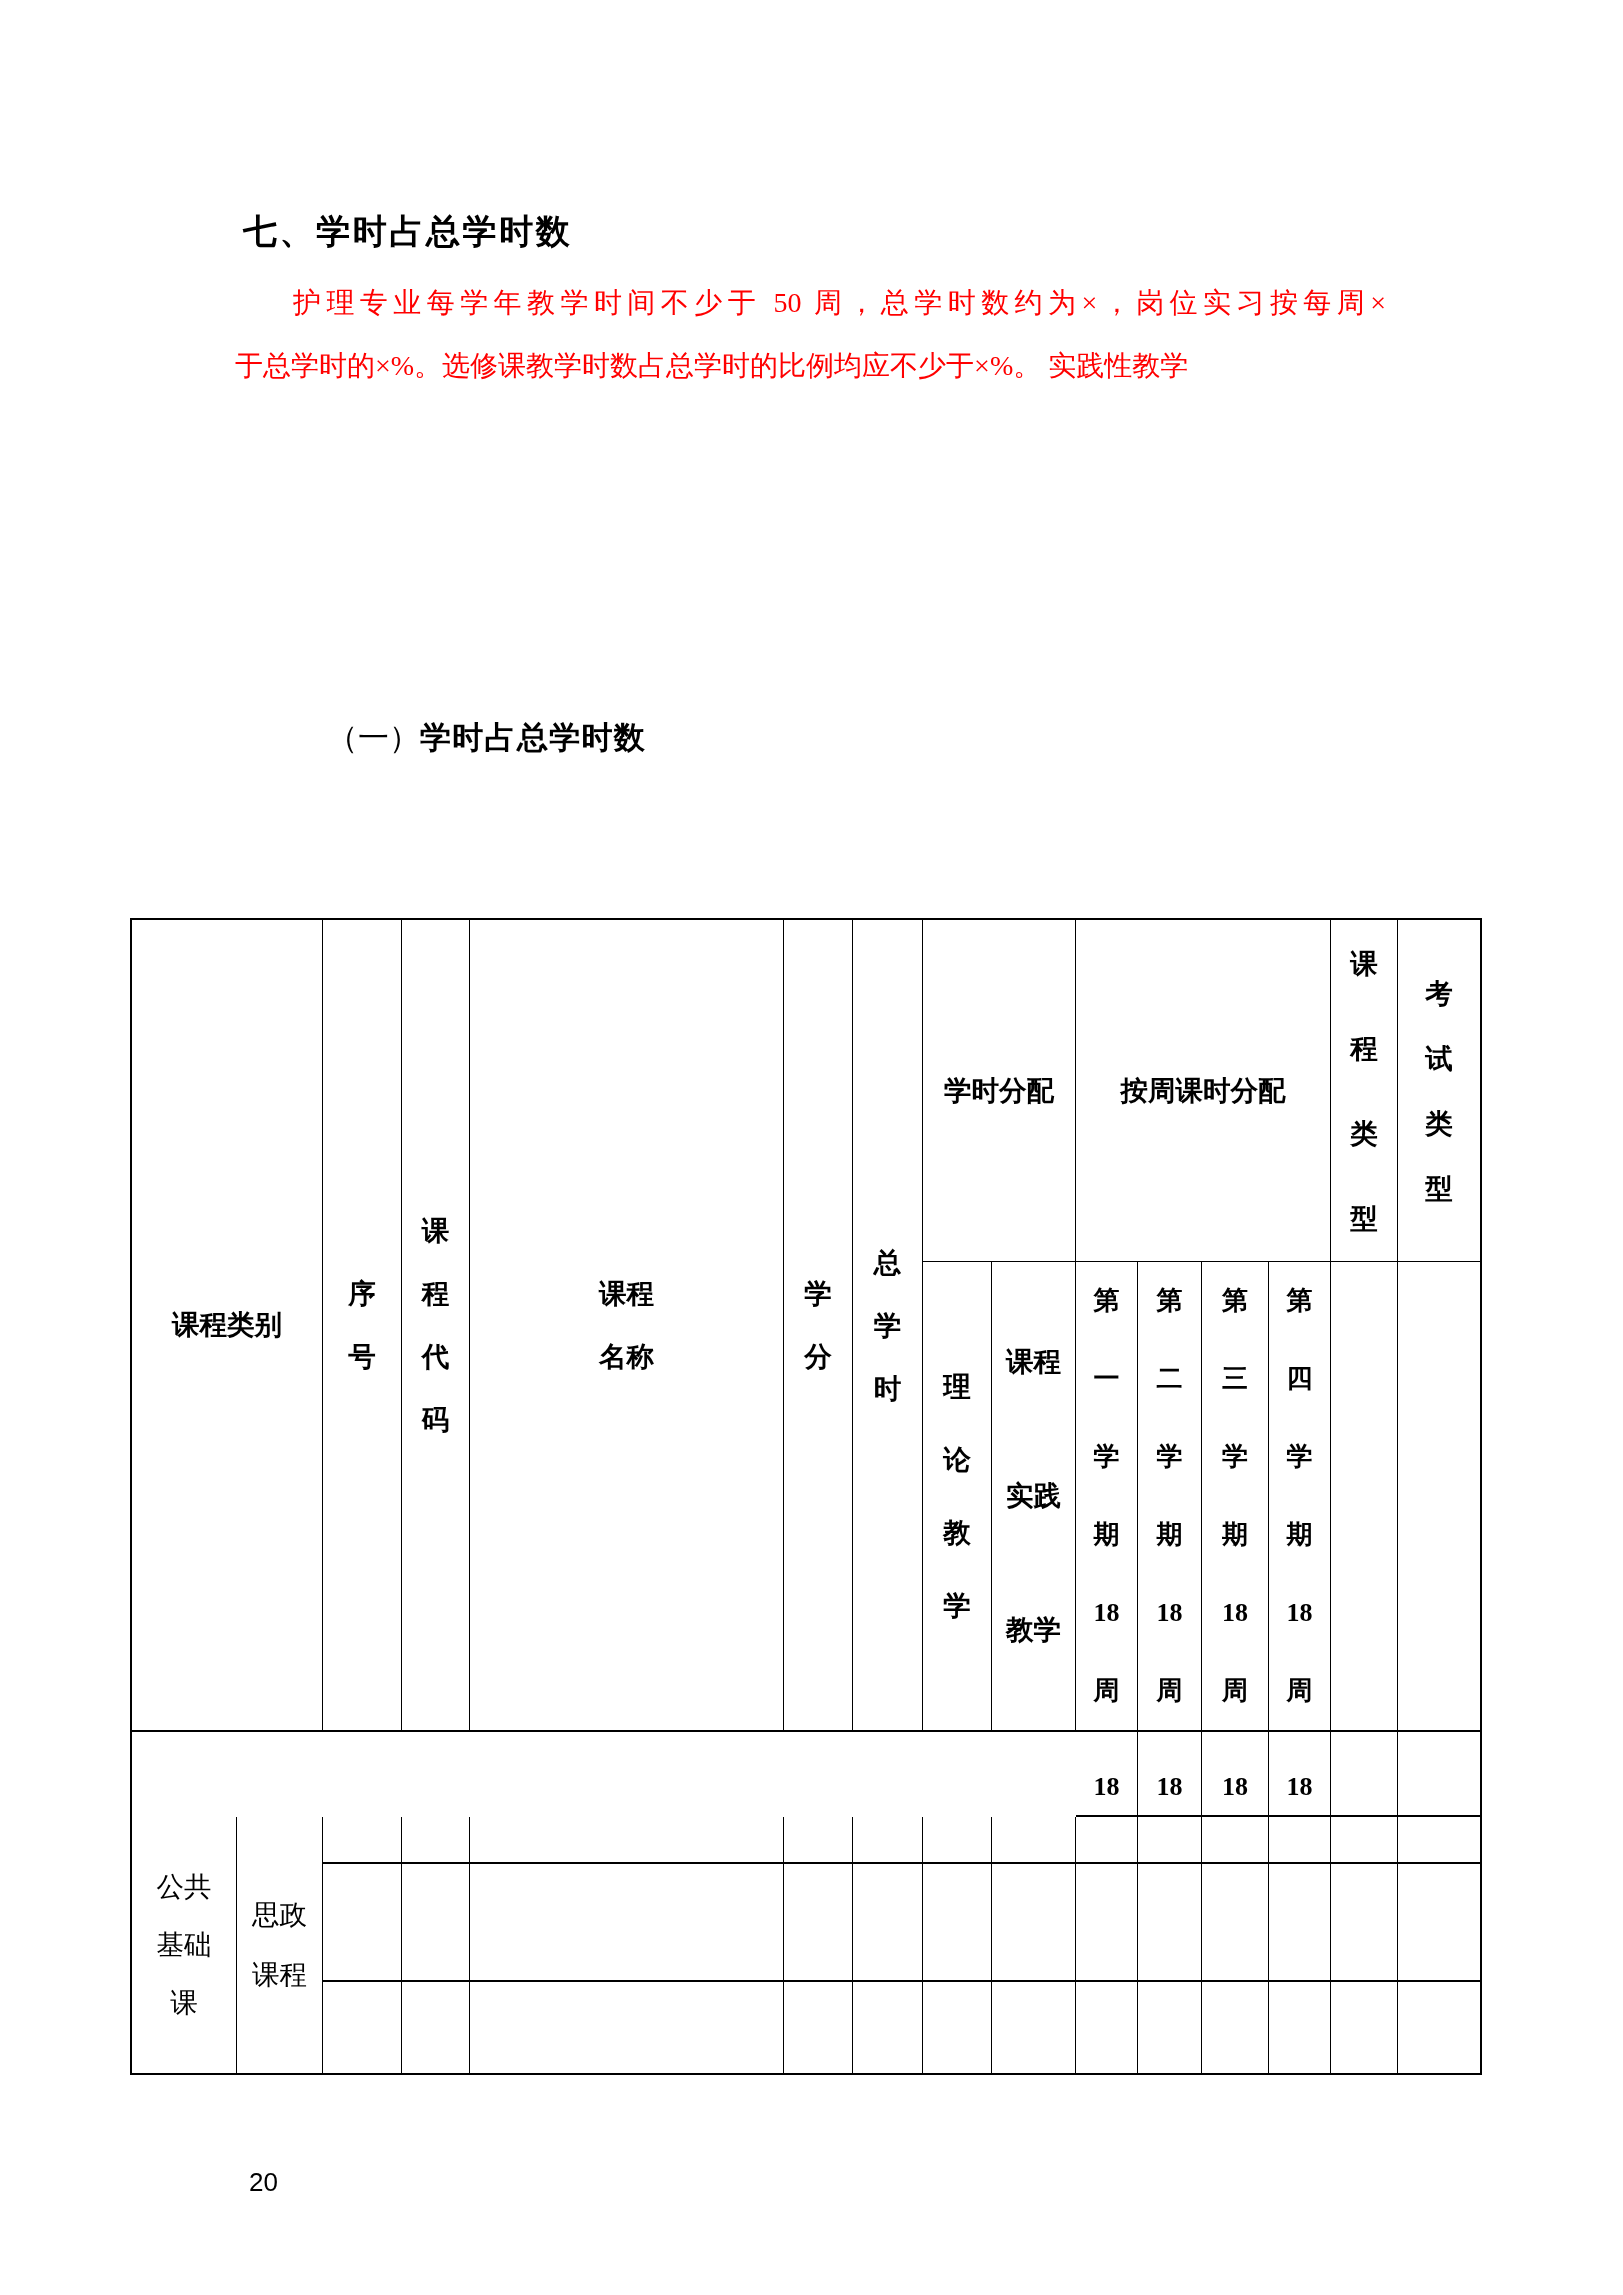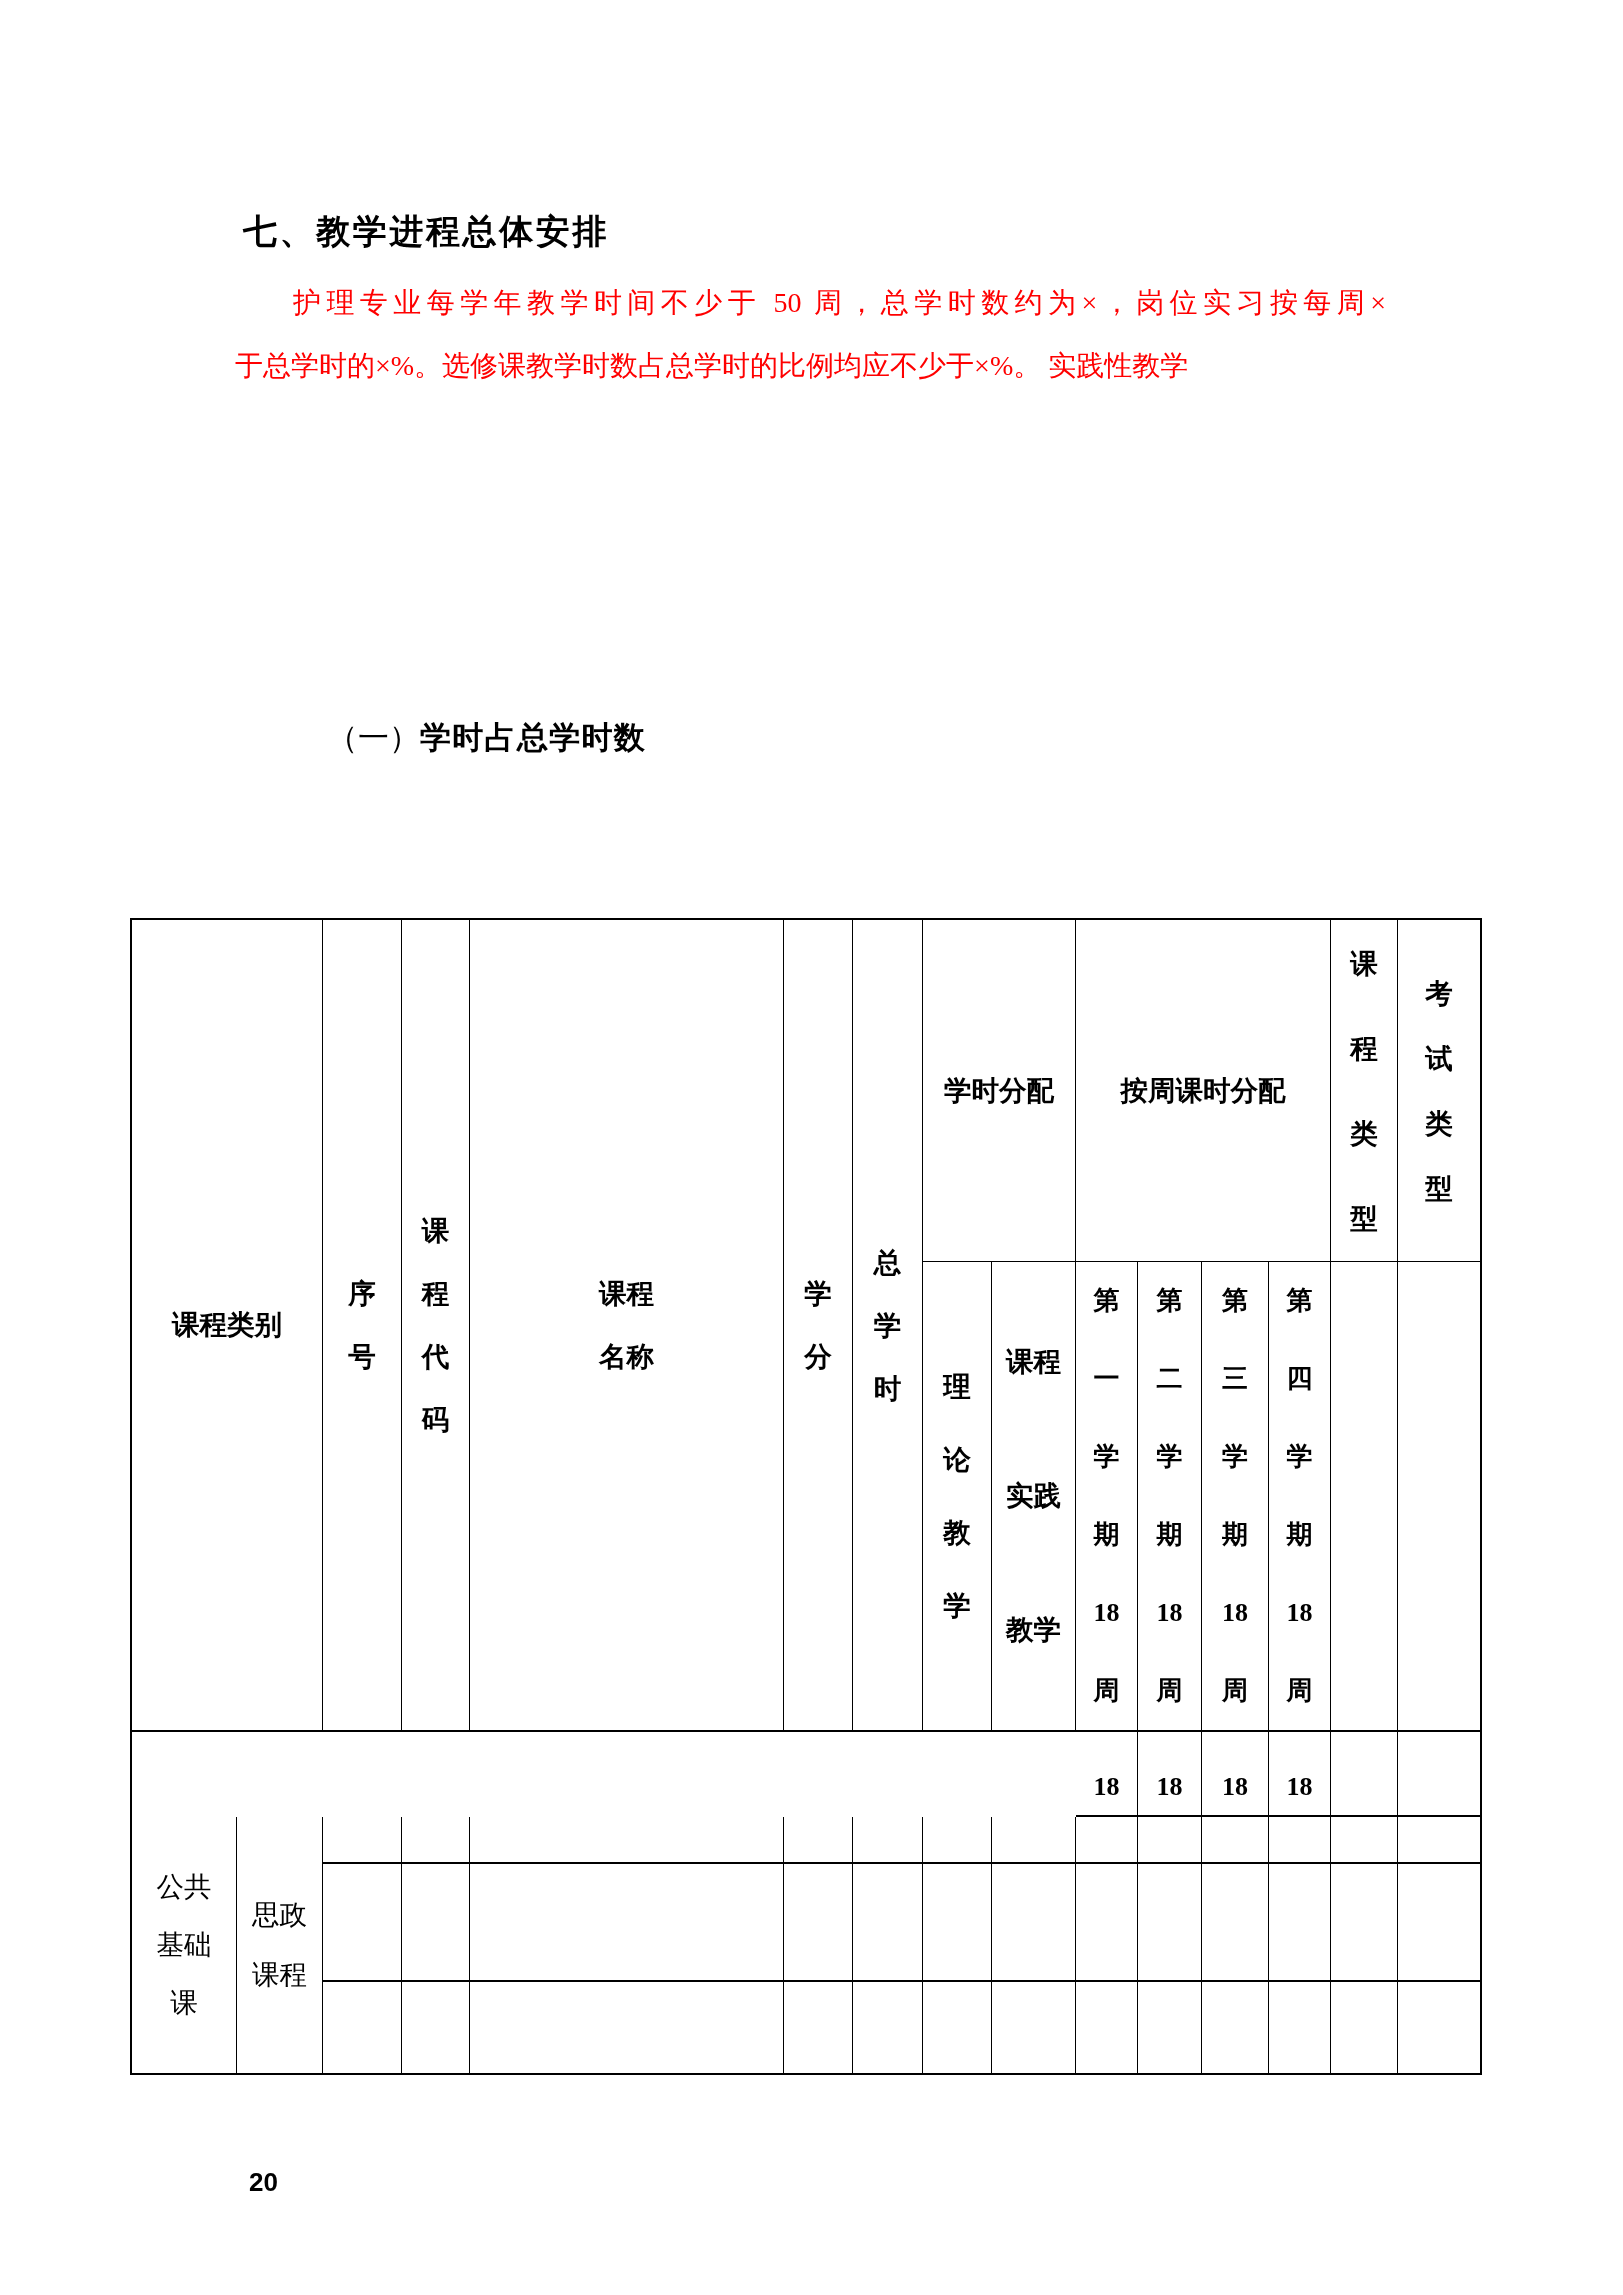--- a/index.html
+++ b/index.html
@@ -61,29 +61,29 @@
   .lh-etype{line-height:65px;}      
   .lh-cat{line-height:58px;}         
   .lh-subcat{line-height:60px;}      
 
   .weeks-val{font-size:26px;padding-top:26px;}
   .sem-cell{font-size:26px;}
 
   .page-number{
     position:absolute;left:249px;top:2167px;
     font-family:"Liberation Sans","DejaVu Sans",sans-serif;
-    font-size:26px;font-weight:bold;
+    font-size:26px;font-weight:normal;
   }
 </style>
 </head>
 <body>
 
 <div class="page">
 
-  <div class="doc-title">七、教学进程总体安排</div>
+  <div class="doc-title">七、学时占总学时数</div>
 
   <div class="para">
     <div class="pline">护理专业每学年教学时间不少于 50 周，总学时数约为×，岗位实习按每周×</div>
     <div class="pline">于总学时的×%。选修课教学时数占总学时的比例均应不少于×%。 实践性教学</div>
   </div>
 
   <div class="subheading"><span class="pfx">（一）</span><span class="stxt">学时占总学时数</span></div>
 
   <div class="tbl" id="schedule-grid">
 

